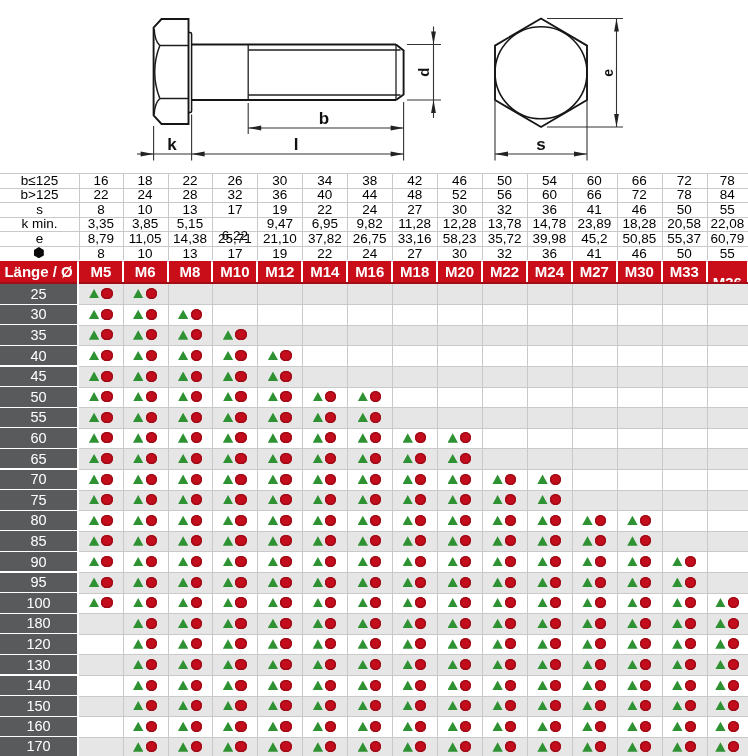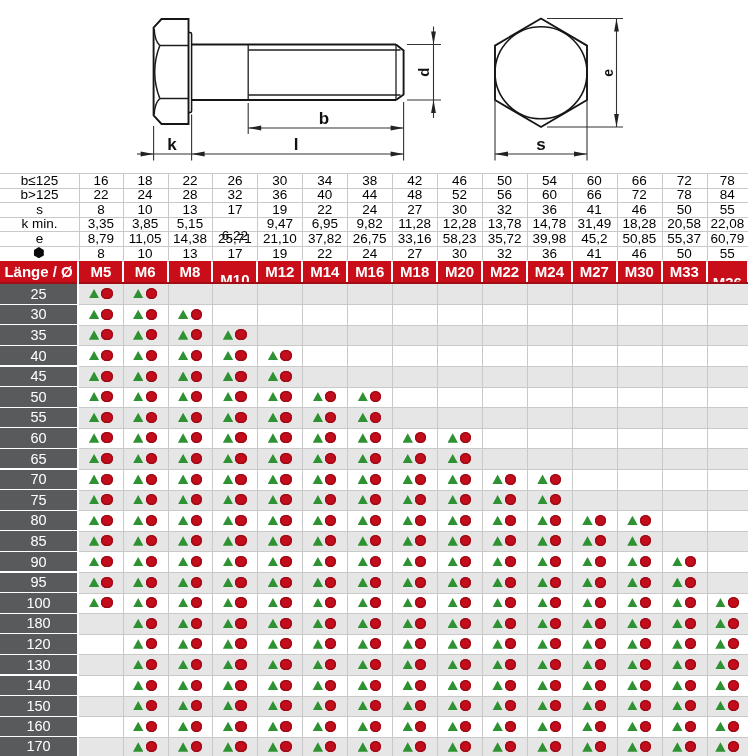--- a/index.html
+++ b/index.html
@@ -176,21 +176,21 @@
 <div class="abs ctr sv" style="left:122.63px;top:216.70px;width:44.93px;height:14.6px;">3,85</div>
 <div class="abs ctr sv" style="left:167.56px;top:216.70px;width:44.93px;height:14.6px;">5,15</div>
 <div class="abs ctr sv" style="left:212.49px;top:228px;width:44.93px;height:14.6px;">6,22</div>
 <div class="abs ctr sv" style="left:257.42px;top:216.70px;width:44.93px;height:14.6px;">9,47</div>
 <div class="abs ctr sv" style="left:302.35px;top:216.70px;width:44.93px;height:14.6px;">6,95</div>
 <div class="abs ctr sv" style="left:347.28px;top:216.70px;width:44.93px;height:14.6px;">9,82</div>
 <div class="abs ctr sv" style="left:392.21px;top:216.70px;width:44.93px;height:14.6px;">11,28</div>
 <div class="abs ctr sv" style="left:437.14px;top:216.70px;width:44.93px;height:14.6px;">12,28</div>
 <div class="abs ctr sv" style="left:482.07px;top:216.70px;width:44.93px;height:14.6px;">13,78</div>
 <div class="abs ctr sv" style="left:527.00px;top:216.70px;width:44.93px;height:14.6px;">14,78</div>
-<div class="abs ctr sv" style="left:571.93px;top:216.70px;width:44.93px;height:14.6px;">31,49</div>
+<div class="abs ctr sv" style="left:571.93px;top:216.70px;width:44.93px;height:14.6px;">23,89</div>
 <div class="abs ctr sv" style="left:616.86px;top:216.70px;width:44.93px;height:14.6px;">18,28</div>
 <div class="abs ctr sv" style="left:661.79px;top:216.70px;width:44.93px;height:14.6px;">20,58</div>
 <div class="abs ctr sv" style="left:706.72px;top:216.70px;width:41.28px;height:14.6px;">22,08</div>
 
 <div class="abs ctr sv" style="left:0;top:231.30px;width:79px;height:14.6px;">e</div>
 <div class="abs ctr sv" style="left:79.30px;top:231.30px;width:43.33px;height:14.6px;">8,79</div>
 <div class="abs ctr sv" style="left:122.63px;top:231.30px;width:44.93px;height:14.6px;">11,05</div>
 <div class="abs ctr sv" style="left:167.56px;top:231.30px;width:44.93px;height:14.6px;">14,38</div>
 <div class="abs ctr sv" style="left:212.49px;top:231.30px;width:44.93px;height:14.6px;">25,71</div>
 <div class="abs ctr sv" style="left:257.42px;top:231.30px;width:44.93px;height:14.6px;">21,10</div>
@@ -224,21 +224,21 @@
 
 <div class="abs" style="left:0;top:260.6px;width:77.2px;height:21.3px;background:#ca0e19;"></div>
 <div class="abs ctr hv" style="left:0;top:260.6px;width:77.2px;height:21.3px;">Länge / Ø</div>
 <div class="abs" style="left:79.30px;top:260.6px;width:42.33px;height:21.3px;background:#ca0e19;"></div>
 <div class="abs ctr hv" style="left:79.30px;top:260.6px;width:43.33px;height:21.3px;">M5</div>
 <div class="abs" style="left:123.63px;top:260.6px;width:42.93px;height:21.3px;background:#ca0e19;"></div>
 <div class="abs ctr hv" style="left:122.63px;top:260.6px;width:44.93px;height:21.3px;">M6</div>
 <div class="abs" style="left:168.56px;top:260.6px;width:42.93px;height:21.3px;background:#ca0e19;"></div>
 <div class="abs ctr hv" style="left:167.56px;top:260.6px;width:44.93px;height:21.3px;">M8</div>
 <div class="abs" style="left:213.49px;top:260.6px;width:42.93px;height:21.3px;background:#ca0e19;"></div>
-<div class="abs ctr hv" style="left:212.49px;top:260.6px;width:44.93px;height:21.3px;margin-top:8px;">M10</div>
+<div class="abs ctr hv" style="left:212.49px;top:260.6px;width:44.93px;height:21.3px;">M10</div>
 <div class="abs" style="left:258.42px;top:260.6px;width:42.93px;height:21.3px;background:#ca0e19;"></div>
 <div class="abs ctr hv" style="left:257.42px;top:260.6px;width:44.93px;height:21.3px;">M12</div>
 <div class="abs" style="left:303.35px;top:260.6px;width:42.93px;height:21.3px;background:#ca0e19;"></div>
 <div class="abs ctr hv" style="left:302.35px;top:260.6px;width:44.93px;height:21.3px;">M14</div>
 <div class="abs" style="left:348.28px;top:260.6px;width:42.93px;height:21.3px;background:#ca0e19;"></div>
 <div class="abs ctr hv" style="left:347.28px;top:260.6px;width:44.93px;height:21.3px;">M16</div>
 <div class="abs" style="left:393.21px;top:260.6px;width:42.93px;height:21.3px;background:#ca0e19;"></div>
 <div class="abs ctr hv" style="left:392.21px;top:260.6px;width:44.93px;height:21.3px;">M18</div>
 <div class="abs" style="left:438.14px;top:260.6px;width:42.93px;height:21.3px;background:#ca0e19;"></div>
 <div class="abs ctr hv" style="left:437.14px;top:260.6px;width:44.93px;height:21.3px;">M20</div>

